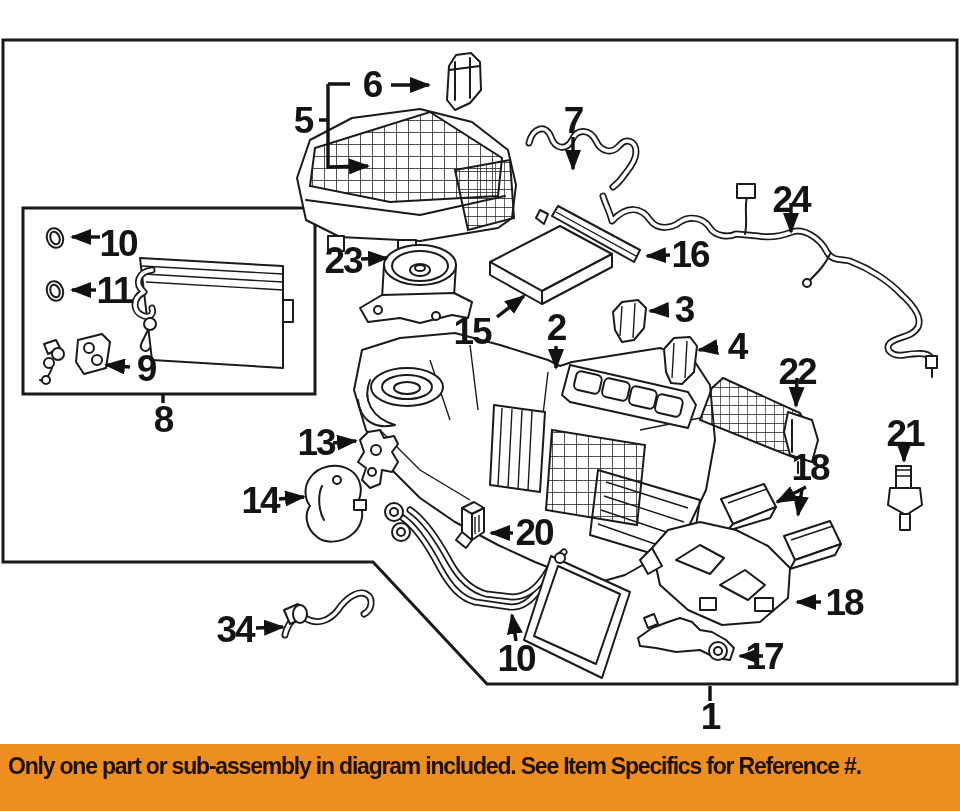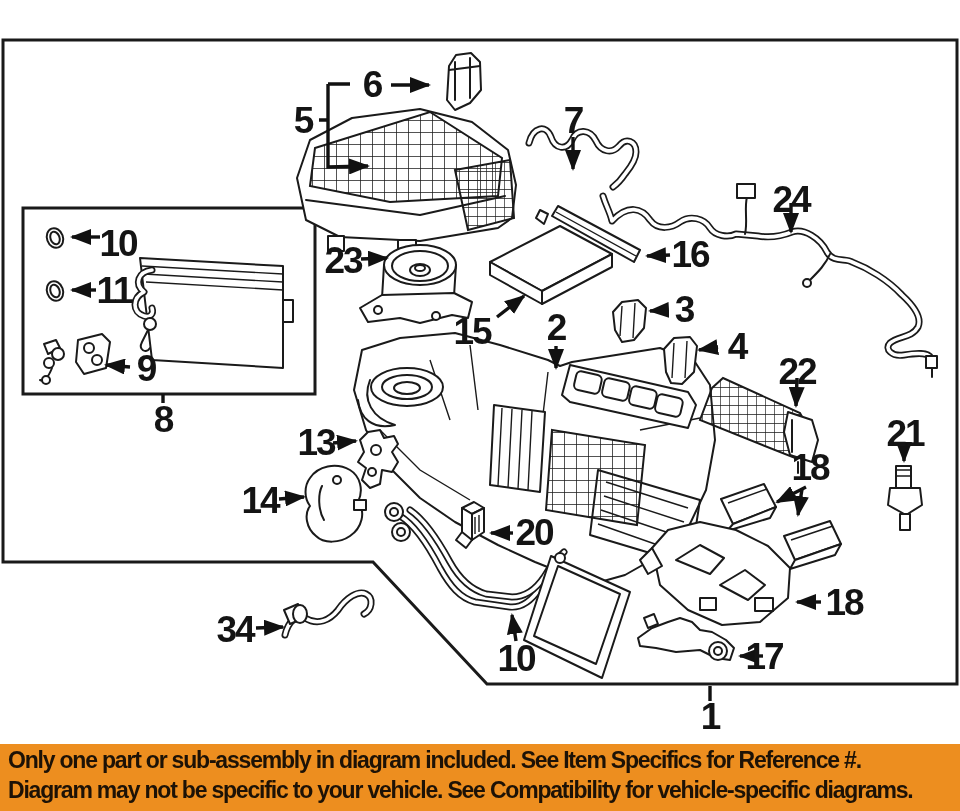--- a/index.html
+++ b/index.html
@@ -10,21 +10,21 @@
   .lnn {fill:none;stroke:#1a1a1a;stroke-width:2;stroke-linejoin:round;stroke-linecap:round;}
   .thin{fill:none;stroke:#1a1a1a;stroke-width:1.4;}
   .tube{fill:none;stroke:#1a1a1a;stroke-width:7;stroke-linecap:round;stroke-linejoin:round;}
   .tubein{fill:none;stroke:#ffffff;stroke-width:3.6;stroke-linecap:round;stroke-linejoin:round;}
   .leader{fill:none;stroke:#111111;stroke-width:3.4;}
   .frame{fill:none;stroke:#1a1a1a;stroke-width:3;}
   .callout{position:absolute;transform:translate(-50%,-50%);font-weight:700;font-size:37px;
            letter-spacing:-2px;color:#141414;line-height:1;white-space:nowrap;}
   .banner{position:absolute;left:0;top:744px;width:960px;height:67px;background:#ED8E1F;
           color:#1D1206;font-weight:700;font-size:23px;letter-spacing:-1.2px;line-height:30px;
-          padding:1px 0 0 8px;box-sizing:border-box;white-space:nowrap;}
+          padding:7px 0 0 8px;box-sizing:border-box;white-space:nowrap;}
 </style>
 </head>
 <body>
 
 <div class="stage">
 
   <svg width="960" height="744" viewBox="0 0 960 744">
     <defs>
       <marker id="arr" markerUnits="userSpaceOnUse" markerWidth="22" markerHeight="16" refX="19" refY="8" orient="auto">
         <path d="M0,0 L21,8 L0,16 Z" fill="#111"></path>
@@ -294,16 +294,15 @@
   <div class="callout" style="left:810px;top:467px">18</div>
   <div class="callout" style="left:534px;top:532px">20</div>
   <div class="callout" style="left:905px;top:433px">21</div>
   <div class="callout" style="left:797px;top:371px">22</div>
   <div class="callout" style="left:343px;top:260px">23</div>
   <div class="callout" style="left:791px;top:199px">24</div>
   <div class="callout" style="left:235px;top:629px">34</div>
 
   <div class="banner">
     <div>Only one part or sub-assembly in diagram included. See Item Specifics for Reference #.</div>
-    <div>Diagram may not be specific to your vehicle. See Compatibility for vehicle-specific diagrams.</div>
   </div>
 
 </div>
 
 </body></html>

